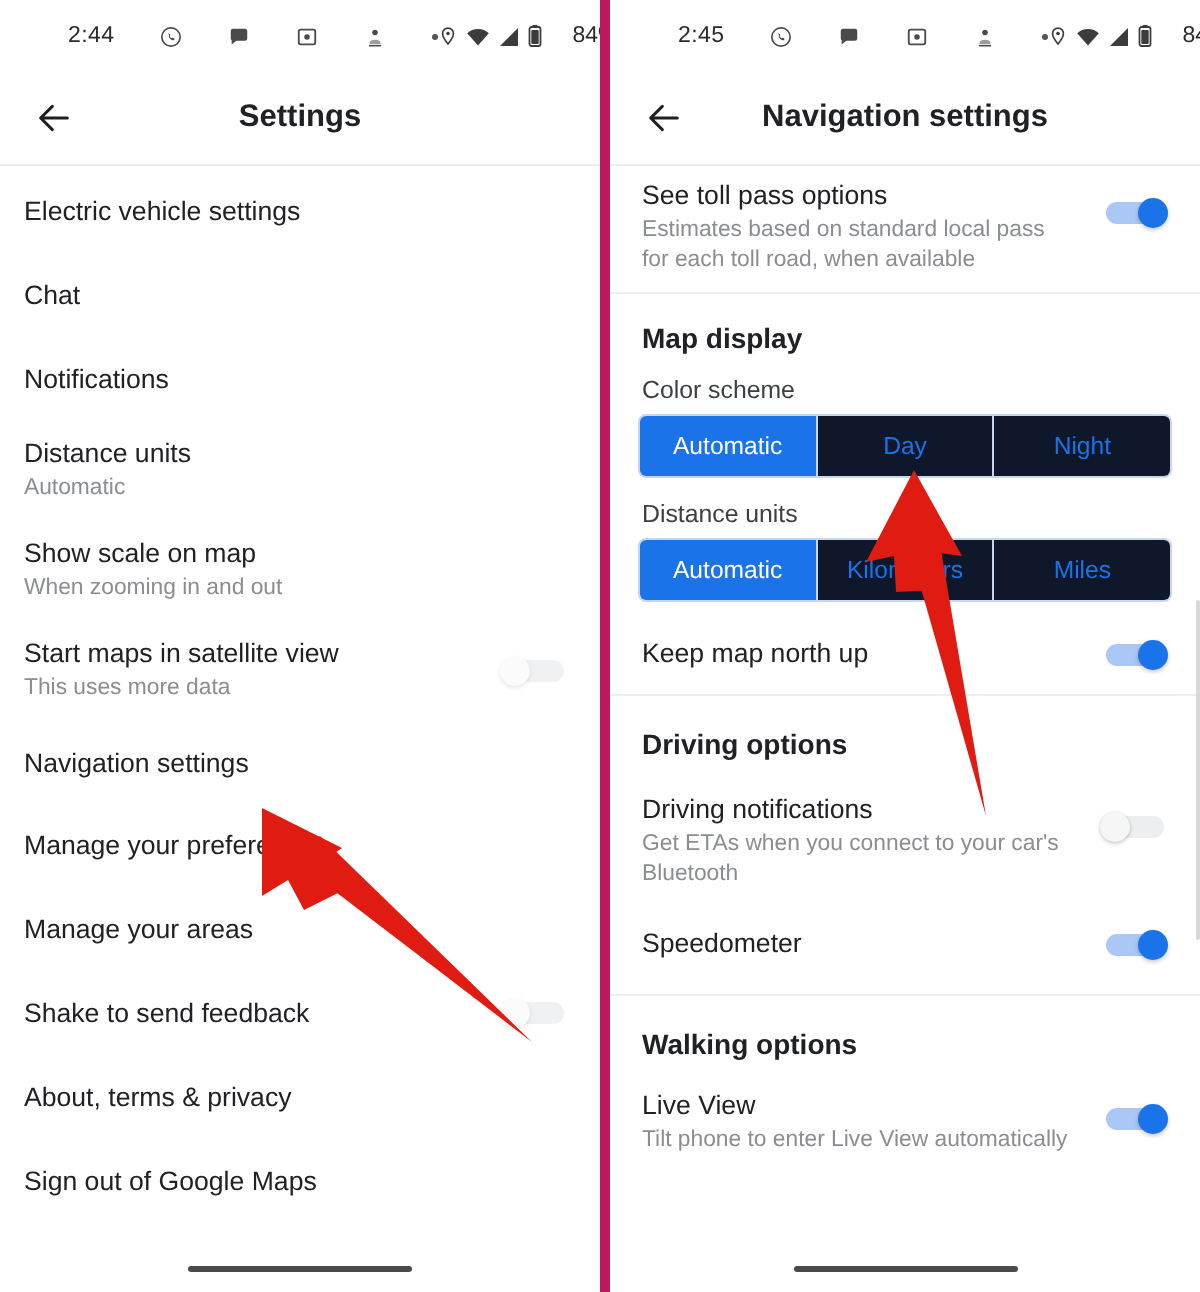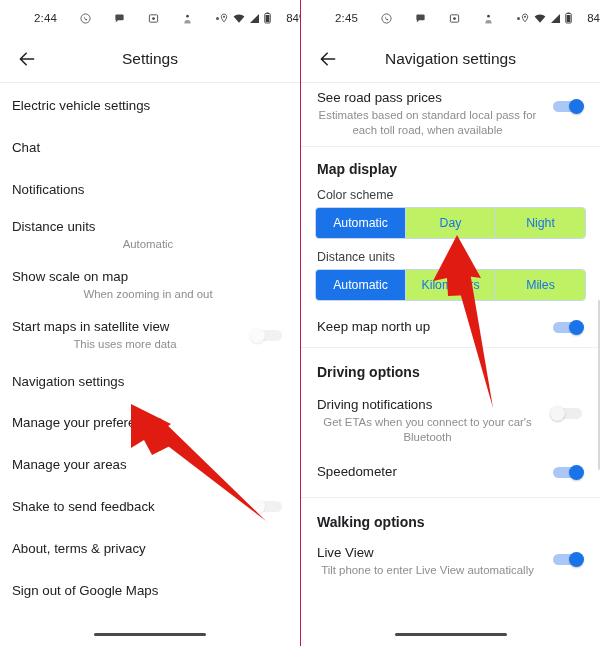--- a/index.html
+++ b/index.html
@@ -9,21 +9,21 @@
     font-family: "Liberation Sans", sans-serif;
     overflow: hidden;
   }
   .screens { position: relative; width: 600px; height: 646px; display: flex; }
   .panel {
     position: relative;
     width: 300px; height: 646px;
     background: #ffffff;
     overflow: hidden;
   }
-  .panel.right { border-left: 1px solid #be185d; }
+  .panel.right { border-left: 5px solid #be185d; }
 
   
   .statusbar {
     height: 36px;
     display: flex;
     align-items: center;
     padding: 0 14px 0 12px;
     font-size: 11px;
     color: #3c3c3c;
   }
@@ -35,20 +35,21 @@
   .sb-batt-text { font-size: 11.5px; color: #2b2b2b; margin-left: 11px; }
   .dot-ico { width: 3px; height: 3px; border-radius: 50%; background: #555; display: inline-block; }
 
   
   .appbar {
     height: 46px;
     display: flex;
     align-items: center;
     position: relative;
     padding: 0 14px;
+    font-weight: bold;
   }
   .back-btn {
     width: 26px; height: 26px;
     display: flex; align-items: center; justify-content: center;
     color: #1f1f1f;
     cursor: pointer;
   }
   .appbar-title {
     position: absolute;
     left: 0; right: 0;
@@ -73,21 +74,20 @@
   .row-title {
     font-size: 13.3px;
     color: #202124;
     line-height: 1.32;
   }
   .row-sub {
     font-size: 11.4px;
     color: #8a8d91;
     line-height: 1.34;
     margin-top: 1px;
-    text-align: center;
   }
 
   
   .left .row { min-height: 41.8px; padding-left: 12px; }
   .left .row.has-sub { min-height: 50px; }
 
   
   .toggle {
     position: relative;
     width: 34px; height: 15px;
@@ -141,21 +141,21 @@
     overflow: hidden;
     height: 32px;
   }
   .seg {
     flex: 1 1 0;
     display: flex;
     align-items: center;
     justify-content: center;
     font-size: 12.3px;
     color: #1a73e8;
-    background: #bef264;
+    background: #0f172a;
     border-left: 1px solid #c7d6ee;
     cursor: pointer;
   }
   .seg:first-child { border-left: none; }
   .seg.selected {
     background: #1a73e8;
     color: #ffffff;
     border-left-color: #1a73e8;
   }
 
@@ -402,21 +402,21 @@
         <svg width="20" height="20" viewBox="0 0 24 24">
             <path d="M20 12H4.5M11 5l-7 7 7 7" fill="none" stroke="#1f1f1f" stroke-width="1.8" stroke-linecap="round" stroke-linejoin="round"></path>
           </svg>
       </div>
       <div class="appbar-title">Navigation settings</div>
     </div>
     <div class="topline"></div>
 
     <div class="row has-sub" style="padding-top:6px;padding-bottom:8px;align-items:flex-start;">
       <div class="row-texts">
-        <div class="row-title">See road pass prices</div>
+        <div class="row-title">See toll pass options</div>
         <div class="row-sub">Estimates based on standard local pass for each toll road, when available</div>
       </div>
       <div class="toggle on" style="margin-top:10px;">
         <div class="track"></div>
         <div class="knob"></div>
       </div>
     </div>
 
     <div class="section-divider"></div>
 

